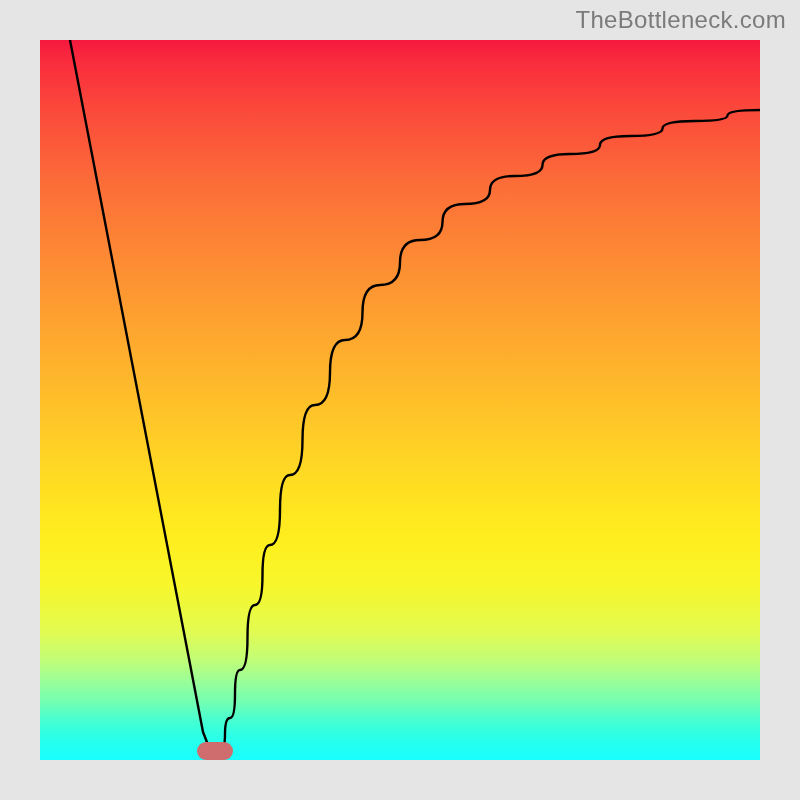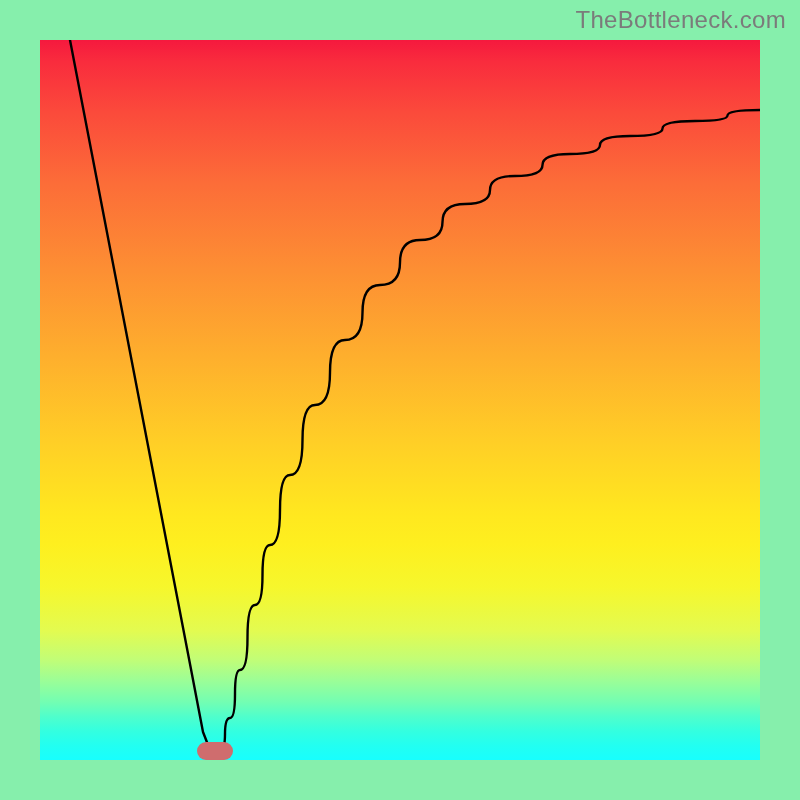--- a/index.html
+++ b/index.html
@@ -8,21 +8,21 @@
     width: 800px;
     height: 800px;
     overflow: hidden;
     background: #000;
     font-family: Arial, Helvetica, sans-serif;
   }
   .frame {
     position: relative;
     width: 800px;
     height: 800px;
-    background: #86efac;
+    background: #e5e5e5;
   }
   .plot {
     position: absolute;
     left: 40px;
     top: 40px;
     width: 720px;
     height: 720px;
     
     background: linear-gradient(
       to bottom,

